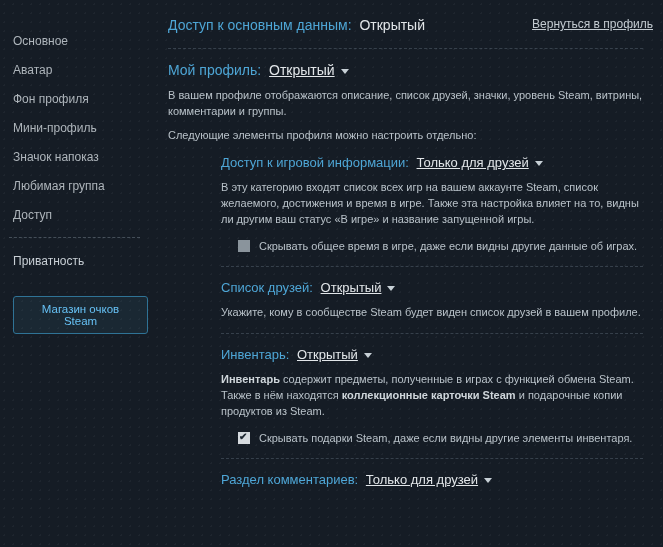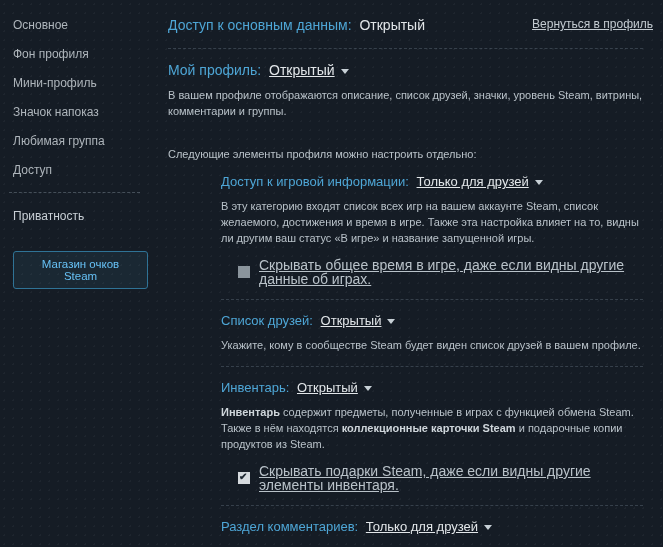--- a/index.html
+++ b/index.html
@@ -4,59 +4,60 @@
 <style>
   html,body{margin:0;padding:0;background:#10161d;}
   body{width:663px;height:547px;font-family:"Liberation Sans",sans-serif;}
   .page{
     position:relative;width:663px;height:547px;overflow:hidden;
     background-color:#151c25;
     background-image:radial-gradient(rgba(255,255,255,0.04) 1px, rgba(0,0,0,0) 1px);
     background-size:9px 9px;
   }
   
-  .sidebar{position:absolute;left:0;top:0;width:148px;padding:18px 0 0 13px;box-sizing:border-box;}
+  .sidebar{position:absolute;left:0;top:16px;width:148px;padding:18px 0 0 13px;box-sizing:border-box;}
   .side-item{display:block;color:#aeb5bb;font-size:12px;margin-bottom:15px;cursor:pointer;text-decoration:none;}
   .side-item.active{color:#c8cfd5;}
   .side-divider{border-top:1px dashed rgba(180,195,210,0.30);margin:4px 8px 16px -4px;height:0;}
   .points-btn{
     margin-top:13px;display:inline-block;padding:6px 20px;
     border:1px solid #2f7396;border-radius:3px;background:rgba(102,192,244,0.07);
     color:#66c0f4;font-size:11.5px;font-family:"Liberation Sans",sans-serif;cursor:pointer;
   }
   
   .return-link{position:absolute;top:17px;right:10px;font-size:12px;color:#c3cbd1;text-decoration:underline;cursor:pointer;}
   .main{position:absolute;left:168px;top:16px;width:475px;}
   .h1{font-size:14px;line-height:19px;}
   .h2{font-size:13px;line-height:18px;}
   .label{color:#4ea6d6;}
   .value{color:#e2e6e9;margin-left:4px;}
   .value.dropdown{text-decoration:underline;cursor:pointer;}
   .caret{display:inline-block;width:0;height:0;border-left:4px solid transparent;border-right:4px solid transparent;border-top:5px solid #c7d0d6;margin-left:6px;vertical-align:1px;}
   .para{color:#b9c2c9;font-size:11px;line-height:16px;margin:7px 0 0 0;}
   .para b{color:#cfd6db;}
-  .note{margin-top:27px;}
+  .note{margin-top:8px;}
   .divider{border-top:1px dashed rgba(140,158,175,0.28);height:0;margin-top:13px;}
   .subsections{margin-left:53px;width:422px;margin-top:11px;}
   .subsections section{margin-top:12px;}
   .checkbox-row{display:flex;align-items:center;margin:12px 0 0 17px;cursor:pointer;}
   .checkbox{width:12px;height:12px;background:#8a949c;flex:0 0 auto;margin-right:9px;position:relative;}
   .checkbox.checked{background:#d5dade;}
   .checkbox.checked::after{content:"\2714";position:absolute;left:1px;top:-1px;font-size:10px;color:#202a34;font-weight:bold;}
-  .cb-label{color:#b9c2c9;font-size:14px;line-height:14px;text-decoration:underline;}
+  .cb-label{color:#b9c2c9;font-size:11px;line-height:14px;}
   section{display:block;}
   .sec-top{margin-top:12px;}
 </style>
 </head>
 <body>
 
 <div class="page">
 
   <nav class="sidebar">
     <a class="side-item">Основное</a>
+    <a class="side-item">Аватар</a>
     <a class="side-item">Фон профиля</a>
     <a class="side-item">Мини-профиль</a>
     <a class="side-item">Значок напоказ</a>
     <a class="side-item">Любимая группа</a>
     <a class="side-item">Доступ</a>
     <div class="side-divider"></div>
     <a class="side-item active">Приватность</a>
     <button class="points-btn">Магазин очков Steam</button>
   </nav>
 

